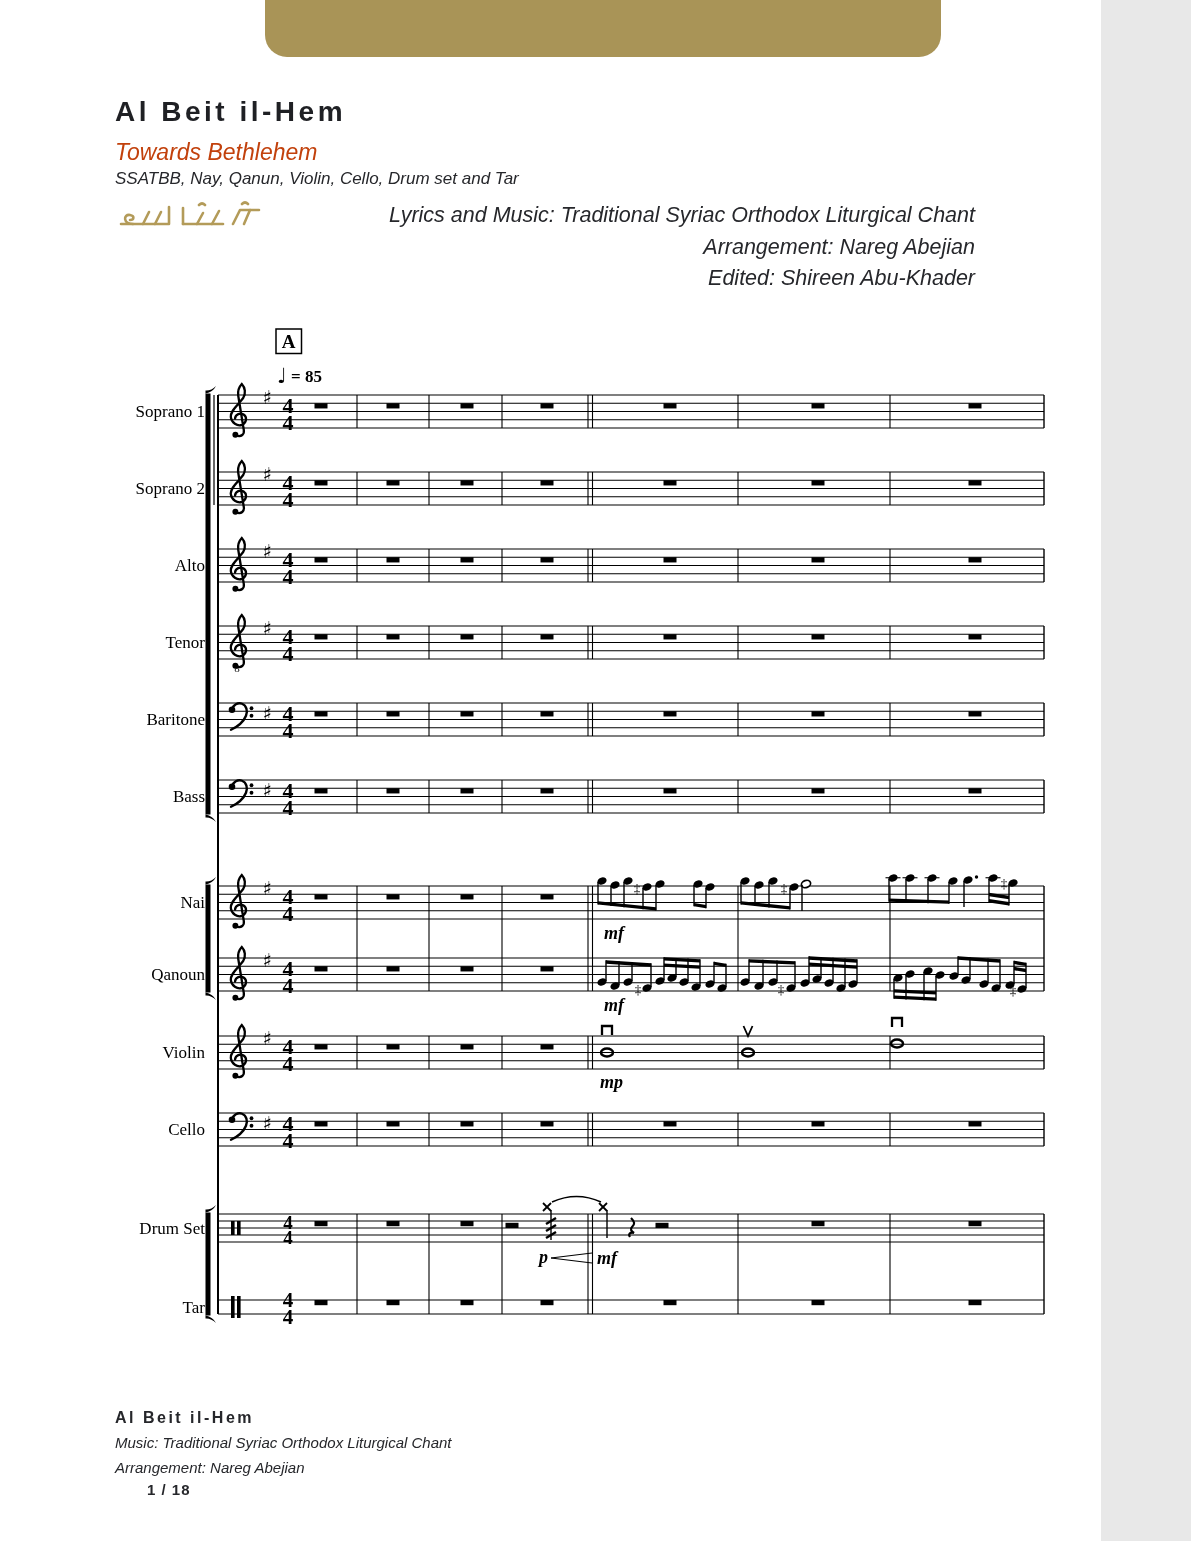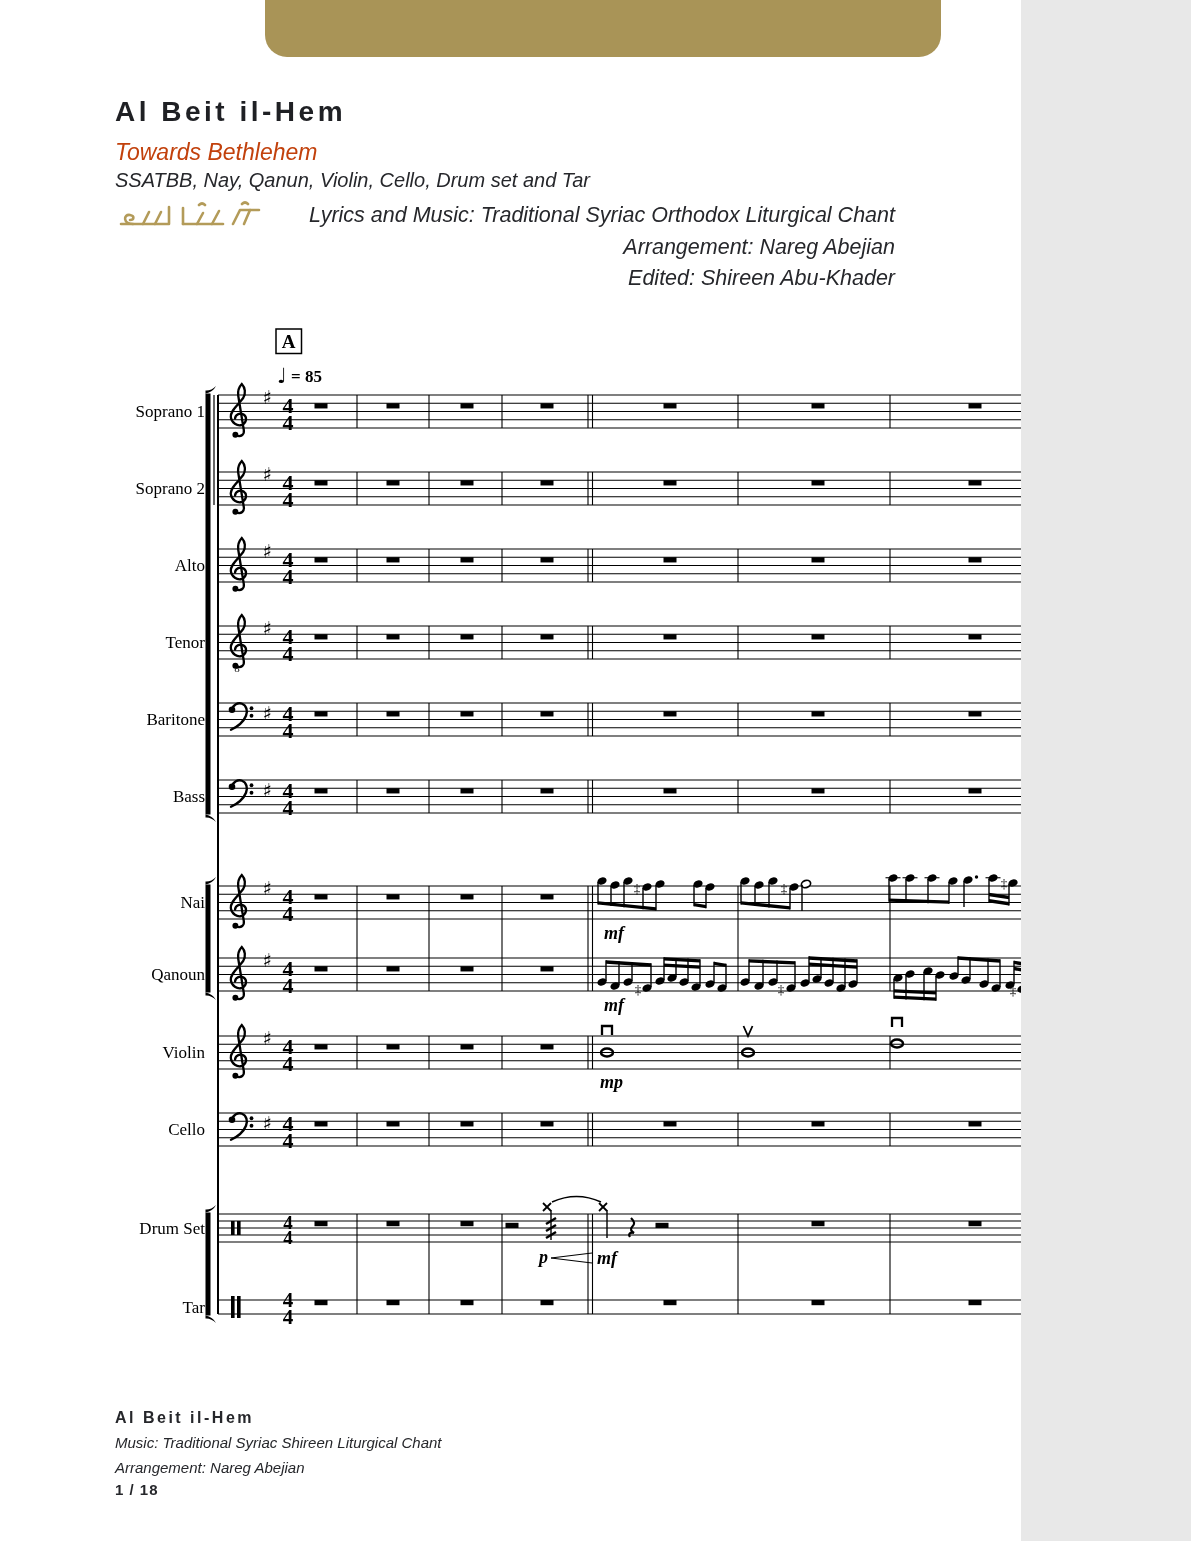--- a/index.html
+++ b/index.html
@@ -1,32 +1,32 @@
 <!DOCTYPE html>
 <html><head>
 <meta charset="utf-8">
 <style>
   html,body{margin:0;padding:0;background:#e8e8e8;}
-  #page{position:relative;width:1021px;height:1541px;background:#ffffff;overflow:hidden;
+  #page{position:relative;width:1101px;height:1541px;background:#ffffff;overflow:hidden;
         font-family:"Liberation Sans",sans-serif;color:#1a1a1a;}
   #banner{position:absolute;left:265px;top:0;width:676px;height:57px;
           border-radius:0 0 22px 22px;}
   .hdr{position:absolute;left:115px;}
   #title{top:96px;font-size:28px;font-weight:700;letter-spacing:3.5px;color:#1f2024;}
   #subtitle{top:139px;font-size:23px;font-style:italic;color:#c2410c;}
-  #instrumentation{top:169px;font-size:20px;font-style:italic;color:#26272b;}
+  #instrumentation{top:169px;font-size:17px;font-style:italic;color:#26272b;}
   #syriac{position:absolute;left:113px;top:201px;}
   #credits{position:absolute;right:126px;top:200px;text-align:right;
            font-size:21.5px;font-style:italic;line-height:31.5px;color:#26272b;}
   #score-svg{position:absolute;left:0;top:0;}
   .ftr{position:absolute;left:115px;color:#26272b;}
   #f-title{top:1409px;font-size:16px;font-weight:700;letter-spacing:2.5px;}
   #f-music{top:1434px;font-size:15px;font-style:italic;}
   #f-arr{top:1459px;font-size:15px;font-style:italic;}
-  #f-page{top:1481px;font-size:15px;font-weight:700;letter-spacing:1px;}
+  #f-page{top:1481px;font-size:15px;font-weight:700;letter-spacing:1px;margin-left:32px;}
 </style>
 </head>
 <body>
 
 <div id="page">
 
   <div id="banner" style="background: rgb(169, 148, 87);"></div>
 
   <div class="hdr" id="title">Al Beit il-Hem</div>
   <div class="hdr" id="subtitle">Towards Bethlehem</div>
@@ -617,17 +617,17 @@
         <line x1="551" y1="1258" x2="592" y2="1263" stroke="#000" stroke-width="1.2"></line>
       </g>
       <text x="604" y="939" font-size="18" font-family="&quot;Liberation Serif&quot;,serif" fill="#000" font-style="italic" font-weight="bold">mf</text>
       <text x="604" y="1011" font-size="18" font-family="&quot;Liberation Serif&quot;,serif" fill="#000" font-style="italic" font-weight="bold">mf</text>
       <text x="600" y="1088" font-size="18" font-family="&quot;Liberation Serif&quot;,serif" fill="#000" font-style="italic" font-weight="bold">mp</text>
       <text x="539" y="1263" font-size="18" font-family="&quot;Liberation Serif&quot;,serif" fill="#000" font-style="italic" font-weight="bold">p</text>
       <text x="597" y="1264" font-size="18" font-family="&quot;Liberation Serif&quot;,serif" fill="#000" font-style="italic" font-weight="bold">mf</text>
     </svg>
 
   <div class="ftr" id="f-title">Al Beit il-Hem</div>
-  <div class="ftr" id="f-music">Music: Traditional Syriac Shireen Liturgical Chant</div>
+  <div class="ftr" id="f-music">Music: Traditional Syriac Orthodox Liturgical Chant</div>
   <div class="ftr" id="f-arr">Arrangement: Nareg Abejian</div>
   <div class="ftr" id="f-page">1 / 18</div>
 
 </div>
 
 </body></html>

